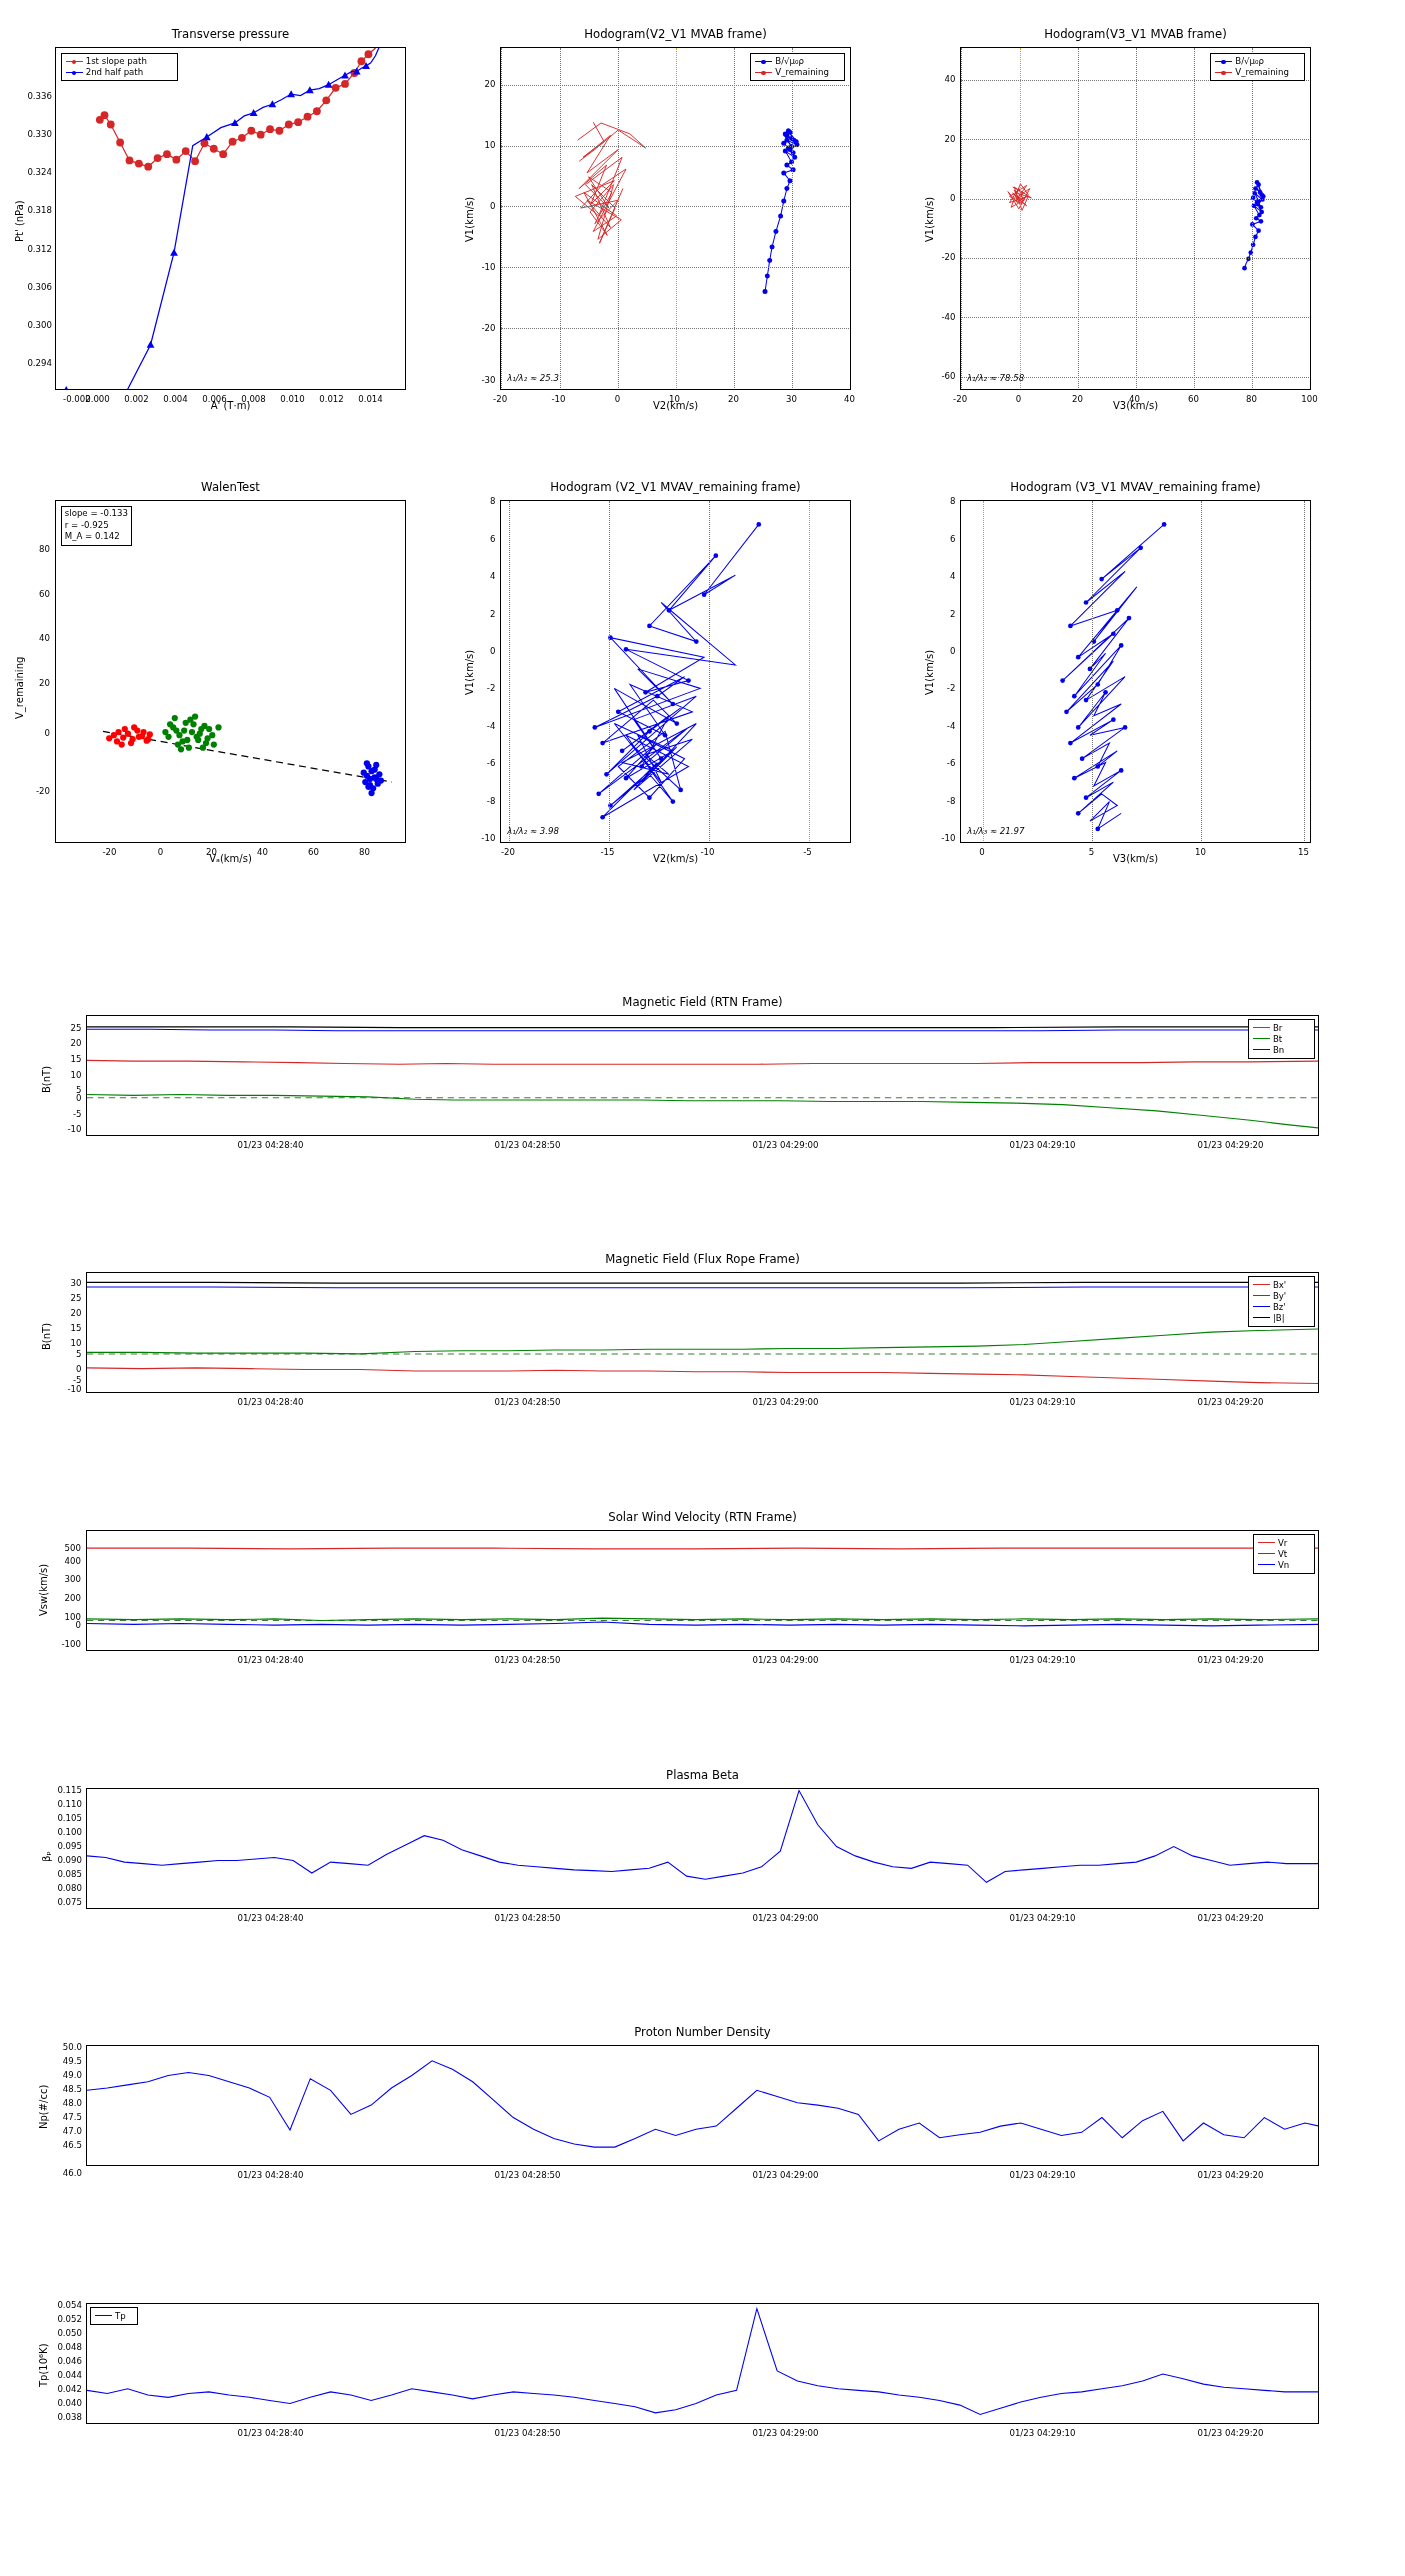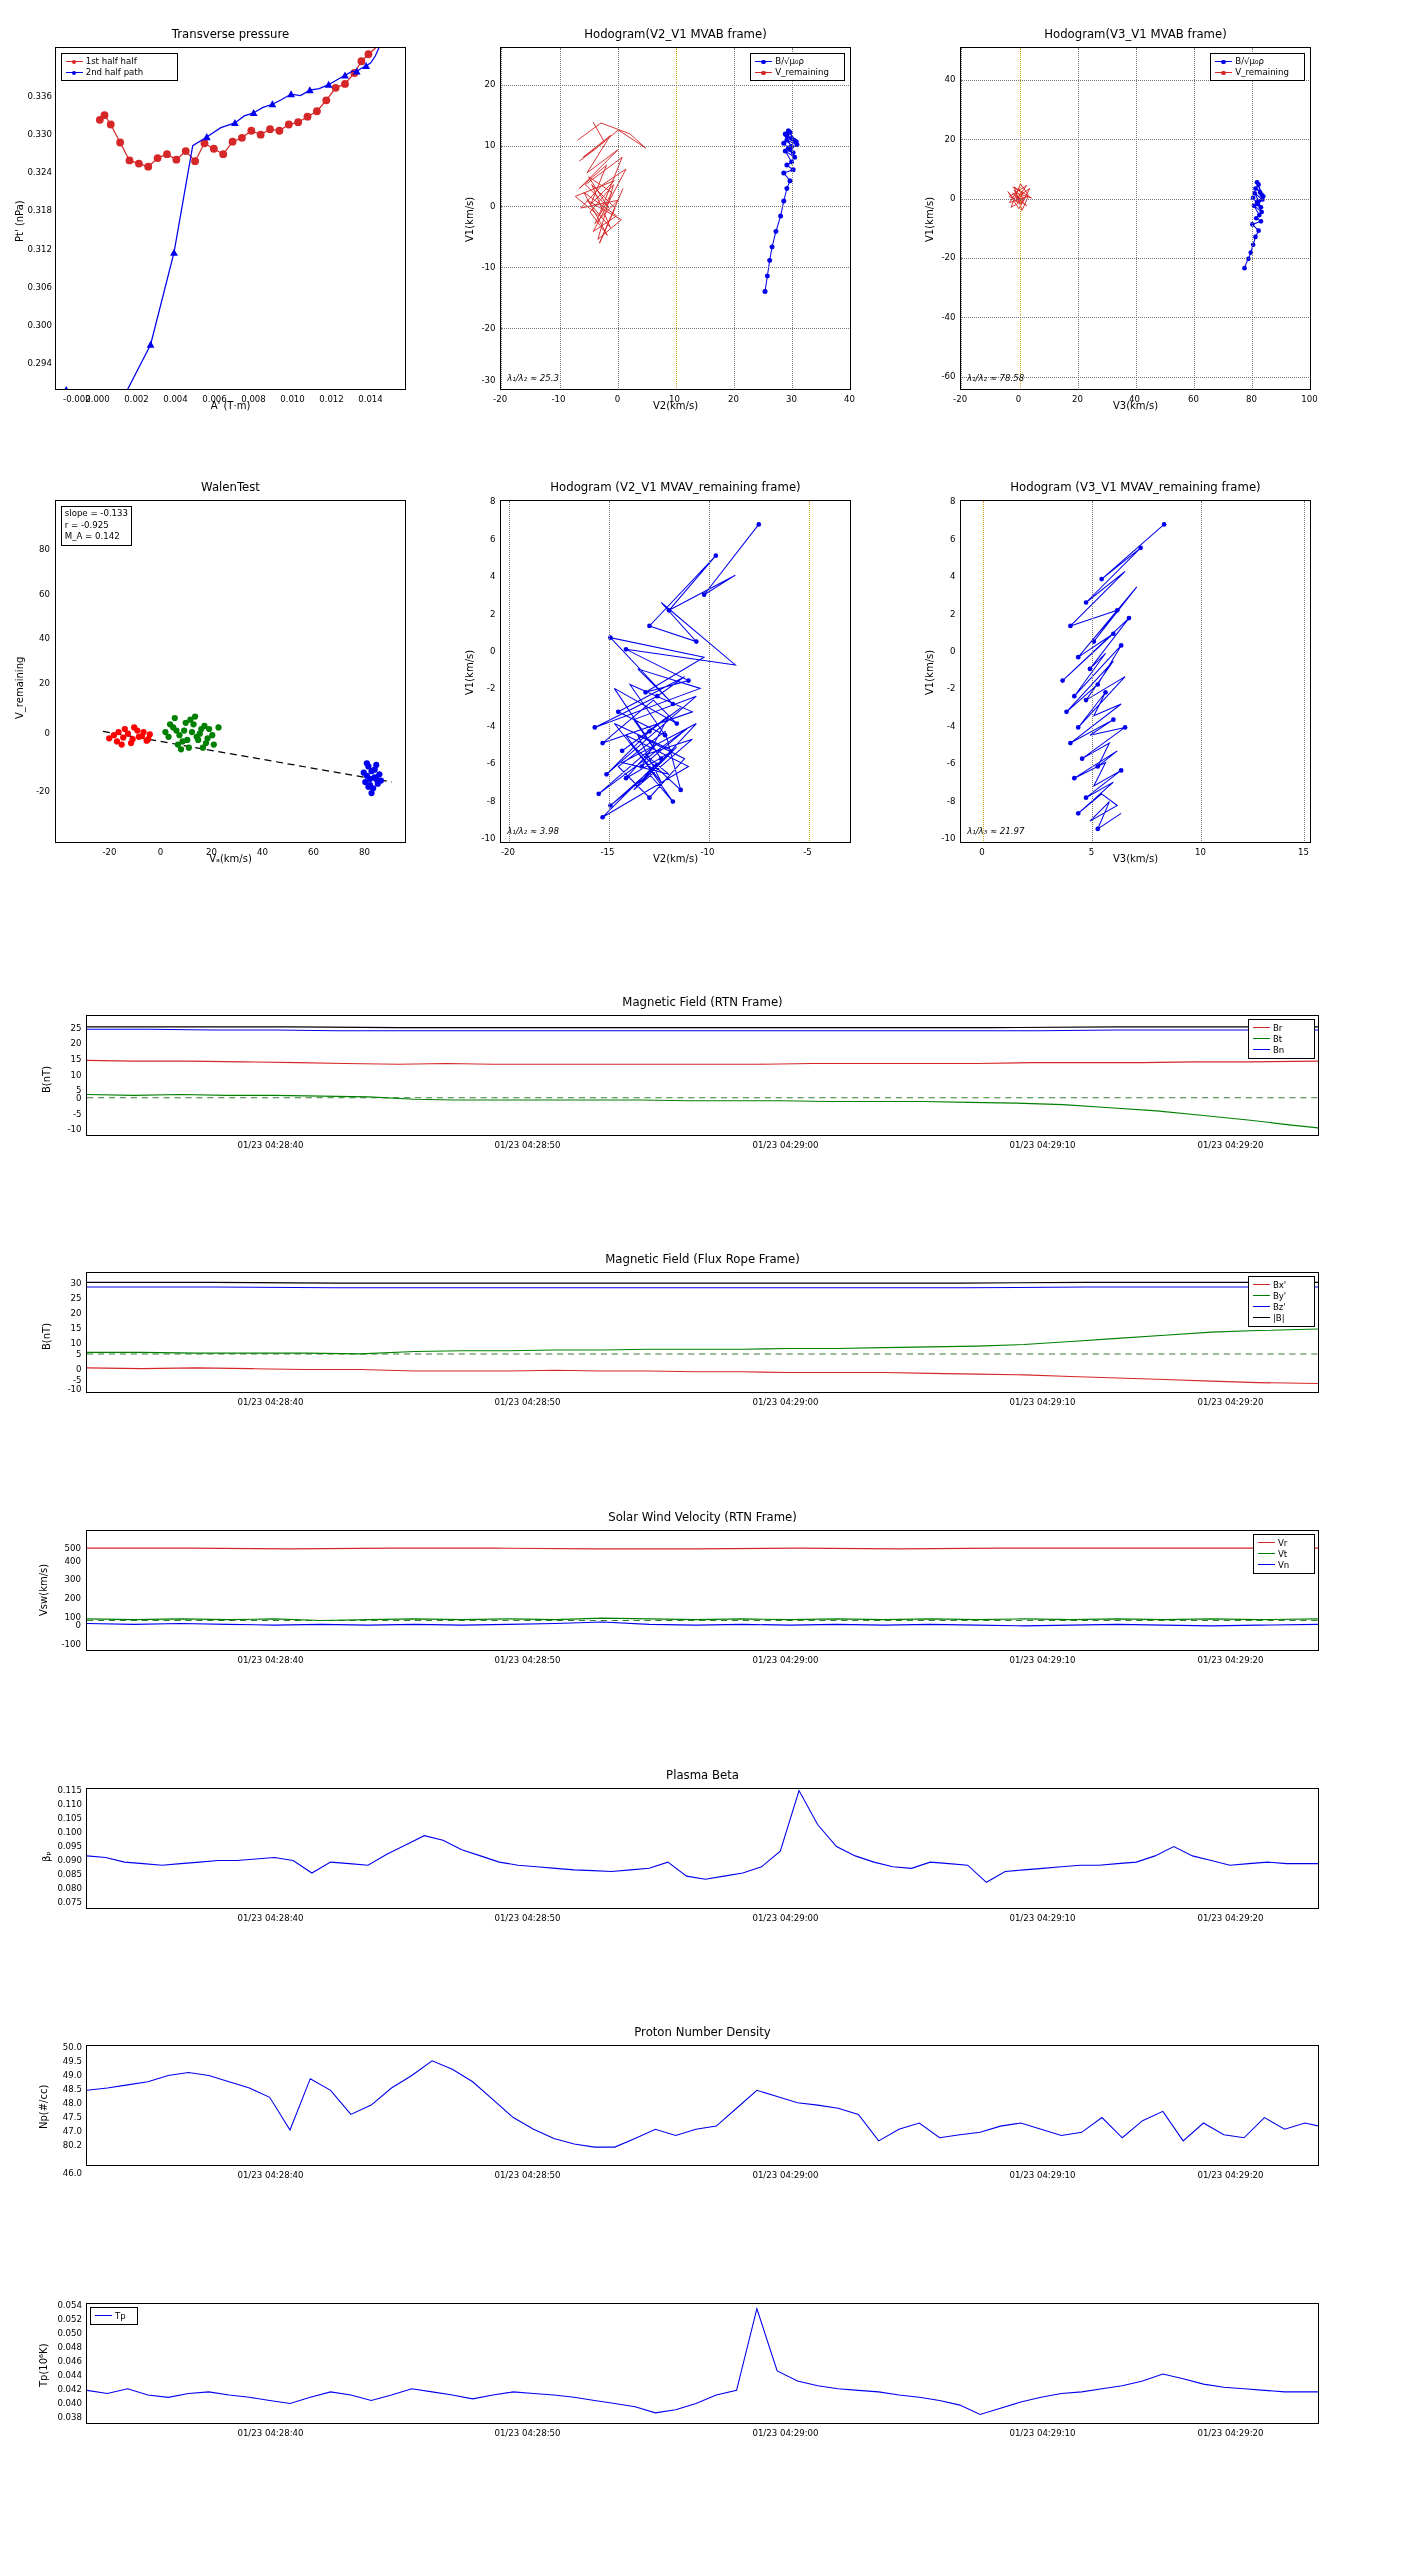--- a/index.html
+++ b/index.html
@@ -88,21 +88,21 @@
           <polygon points="151,257 156,266 146,266"></polygon>
           <polygon points="121,375 126,384 116,384"></polygon>
           <polygon points="40,448 45,457 35,457"></polygon>
           <polygon points="13,433 18,442 8,442"></polygon>
         </g>
       </svg>
 
       <div class="legend" style="left:4.7px;top:4.7px;width:117px;">
         <div class="row">
             <span class="lmark dot" style="border-color:#d62728;background:#d62728;"></span>
-            <span>1st half half</span>
+            <span>1st slope path</span>
           </div>
         <div class="row">
             <span class="lmark dot" style="border-color:#0000ee;background:#0000ee;"></span>
             <span>2nd half path</span>
           </div>
       </div>
     </div>
 
     <div class="tick ytick" style="left:-34px;top:44px;width:31px;">0.336</div>
     <div class="tick ytick" style="left:-34px;top:82px;width:31px;">0.330</div>
@@ -658,21 +658,21 @@
         <polyline fill="none" stroke="#0000ee" stroke-width="1.4" points="0,57 26,54 52,50 78,46 104,38 130,34 156,38 182,46 208,54 234,66 260,108 286,42 312,57 338,88 364,76 390,54 416,38 442,19 468,30 494,46 520,69 546,92 572,107 598,119 624,126 650,130 676,130 702,119 728,107 754,115 780,107 806,103 832,80 858,57 884,65 910,73 936,76 962,80 988,88 1014,122 1040,107 1066,99 1092,118 1118,114 1144,111 1170,103 1196,99 1222,107 1248,115 1274,111 1300,92 1326,118 1352,96 1378,84 1404,122 1430,99 1456,114 1482,118 1508,92 1534,107 1560,99 1578,103"></polyline>
       </svg>
     </div>
     <div class="tick ytick" style="left:-37px;top:-3.1px;width:33px;">50.0</div>
     <div class="tick ytick" style="left:-37px;top:11px;width:33px;">49.5</div>
     <div class="tick ytick" style="left:-37px;top:25px;width:33px;">49.0</div>
     <div class="tick ytick" style="left:-37px;top:39px;width:33px;">48.5</div>
     <div class="tick ytick" style="left:-37px;top:53px;width:33px;">48.0</div>
     <div class="tick ytick" style="left:-37px;top:67px;width:33px;">47.5</div>
     <div class="tick ytick" style="left:-37px;top:81px;width:33px;">47.0</div>
-    <div class="tick ytick" style="left:-37px;top:95px;width:33px;">80.2</div>
+    <div class="tick ytick" style="left:-37px;top:95px;width:33px;">46.5</div>
     <div class="tick ytick" style="left:-37px;top:109px;width:33px;margin-top:14px;">46.0</div>
     <div class="tick xtick" style="left:130px;top:125px;width:109px;">01/23 04:28:40</div>
     <div class="tick xtick" style="left:387px;top:125px;width:109px;">01/23 04:28:50</div>
     <div class="tick xtick" style="left:645px;top:125px;width:109px;">01/23 04:29:00</div>
     <div class="tick xtick" style="left:902px;top:125px;width:109px;">01/23 04:29:10</div>
     <div class="tick xtick" style="left:1090px;top:125px;width:109px;">01/23 04:29:20</div>
   </div>
 
   <div class="panel" style="left:86px;top:2303px;width:1233px;height:121px;">
     <div class="ylabel" style="left:-48px;top:84px;transform:rotate(-90deg);">Tp(10⁶K)</div>

